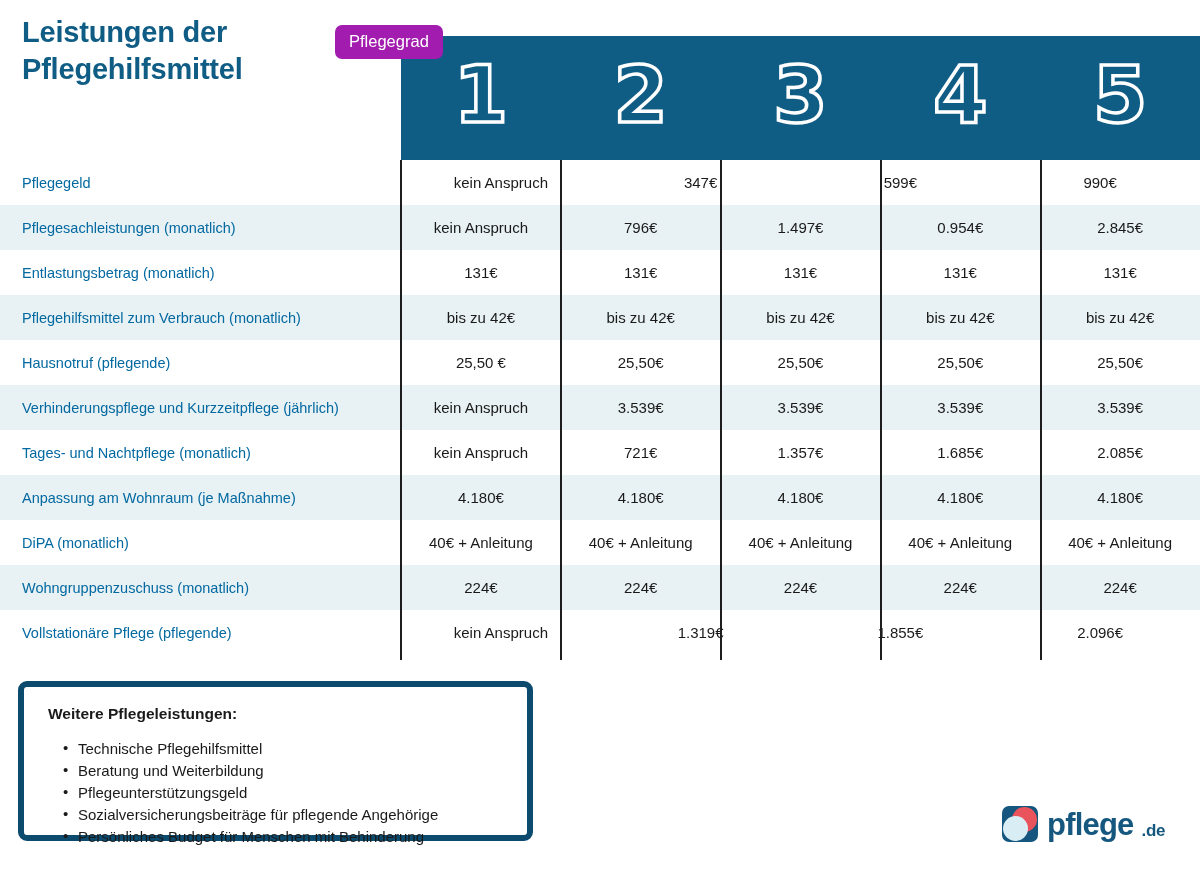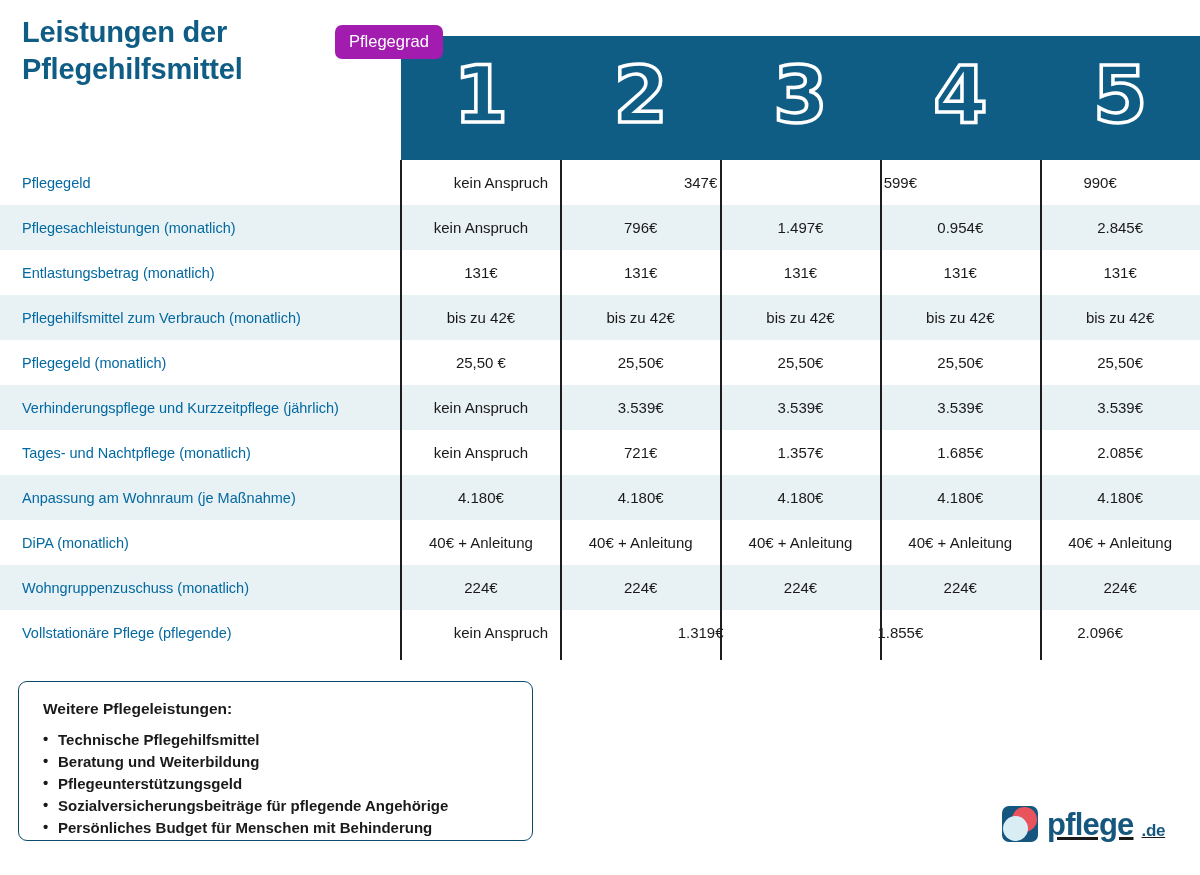--- a/index.html
+++ b/index.html
@@ -127,37 +127,36 @@
     background: #1d1d1d;
   }
 
   
   .info-box {
     position: absolute;
     left: 18px;
     top: 681px;
     width: 515px;
     height: 160px;
-    border: 1px solid #0c4a6e;
+    border: 6px solid #0c4a6e;
     border-radius: 9px;
     box-sizing: border-box;
     background: #ffffff;
     padding: 18px 22px 0 24px;
   }
   .info-title {
     font-size: 15.5px;
     font-weight: bold;
     color: #1a1a1a;
     margin-bottom: 11px;
   }
   .info-list {
     list-style: none;
-    margin: 0;
+    margin: 15px;
     padding: 0;
-    font-weight: bold;
   }
   .info-list li {
     font-size: 15px;
     color: #1a1a1a;
     line-height: 1.47;
     position: relative;
     padding-left: 15px;
   }
   .info-list li::before {
     content: "\2022";
@@ -168,21 +167,20 @@
   }
 
   
   .logo {
     position: absolute;
     left: 1002px;
     top: 806px;
     display: flex;
     align-items: center;
     gap: 9px;
-    text-decoration: underline;
   }
   .logo-mark {
     width: 36px;
     height: 36px;
     border-radius: 7px;
     background: #14567d;
     position: relative;
     overflow: hidden;
     flex: none;
   }
@@ -277,21 +275,21 @@
     </div>
     <div class="row alt">
       <div class="label-cell">Pflegehilfsmittel zum Verbrauch (monatlich)</div>
       <div class="value-cell">bis zu 42€</div>
       <div class="value-cell">bis zu 42€</div>
       <div class="value-cell">bis zu 42€</div>
       <div class="value-cell">bis zu 42€</div>
       <div class="value-cell">bis zu 42€</div>
     </div>
     <div class="row">
-      <div class="label-cell">Pflegegeld (monatlich)</div>
+      <div class="label-cell">Hausnotruf (pflegende)</div>
       <div class="value-cell">25,50 €</div>
       <div class="value-cell">25,50€</div>
       <div class="value-cell">25,50€</div>
       <div class="value-cell">25,50€</div>
       <div class="value-cell">25,50€</div>
     </div>
     <div class="row alt">
       <div class="label-cell">Verhinderungspflege und Kurzzeitpflege (jährlich)</div>
       <div class="value-cell">kein Anspruch</div>
       <div class="value-cell">3.539€</div>

